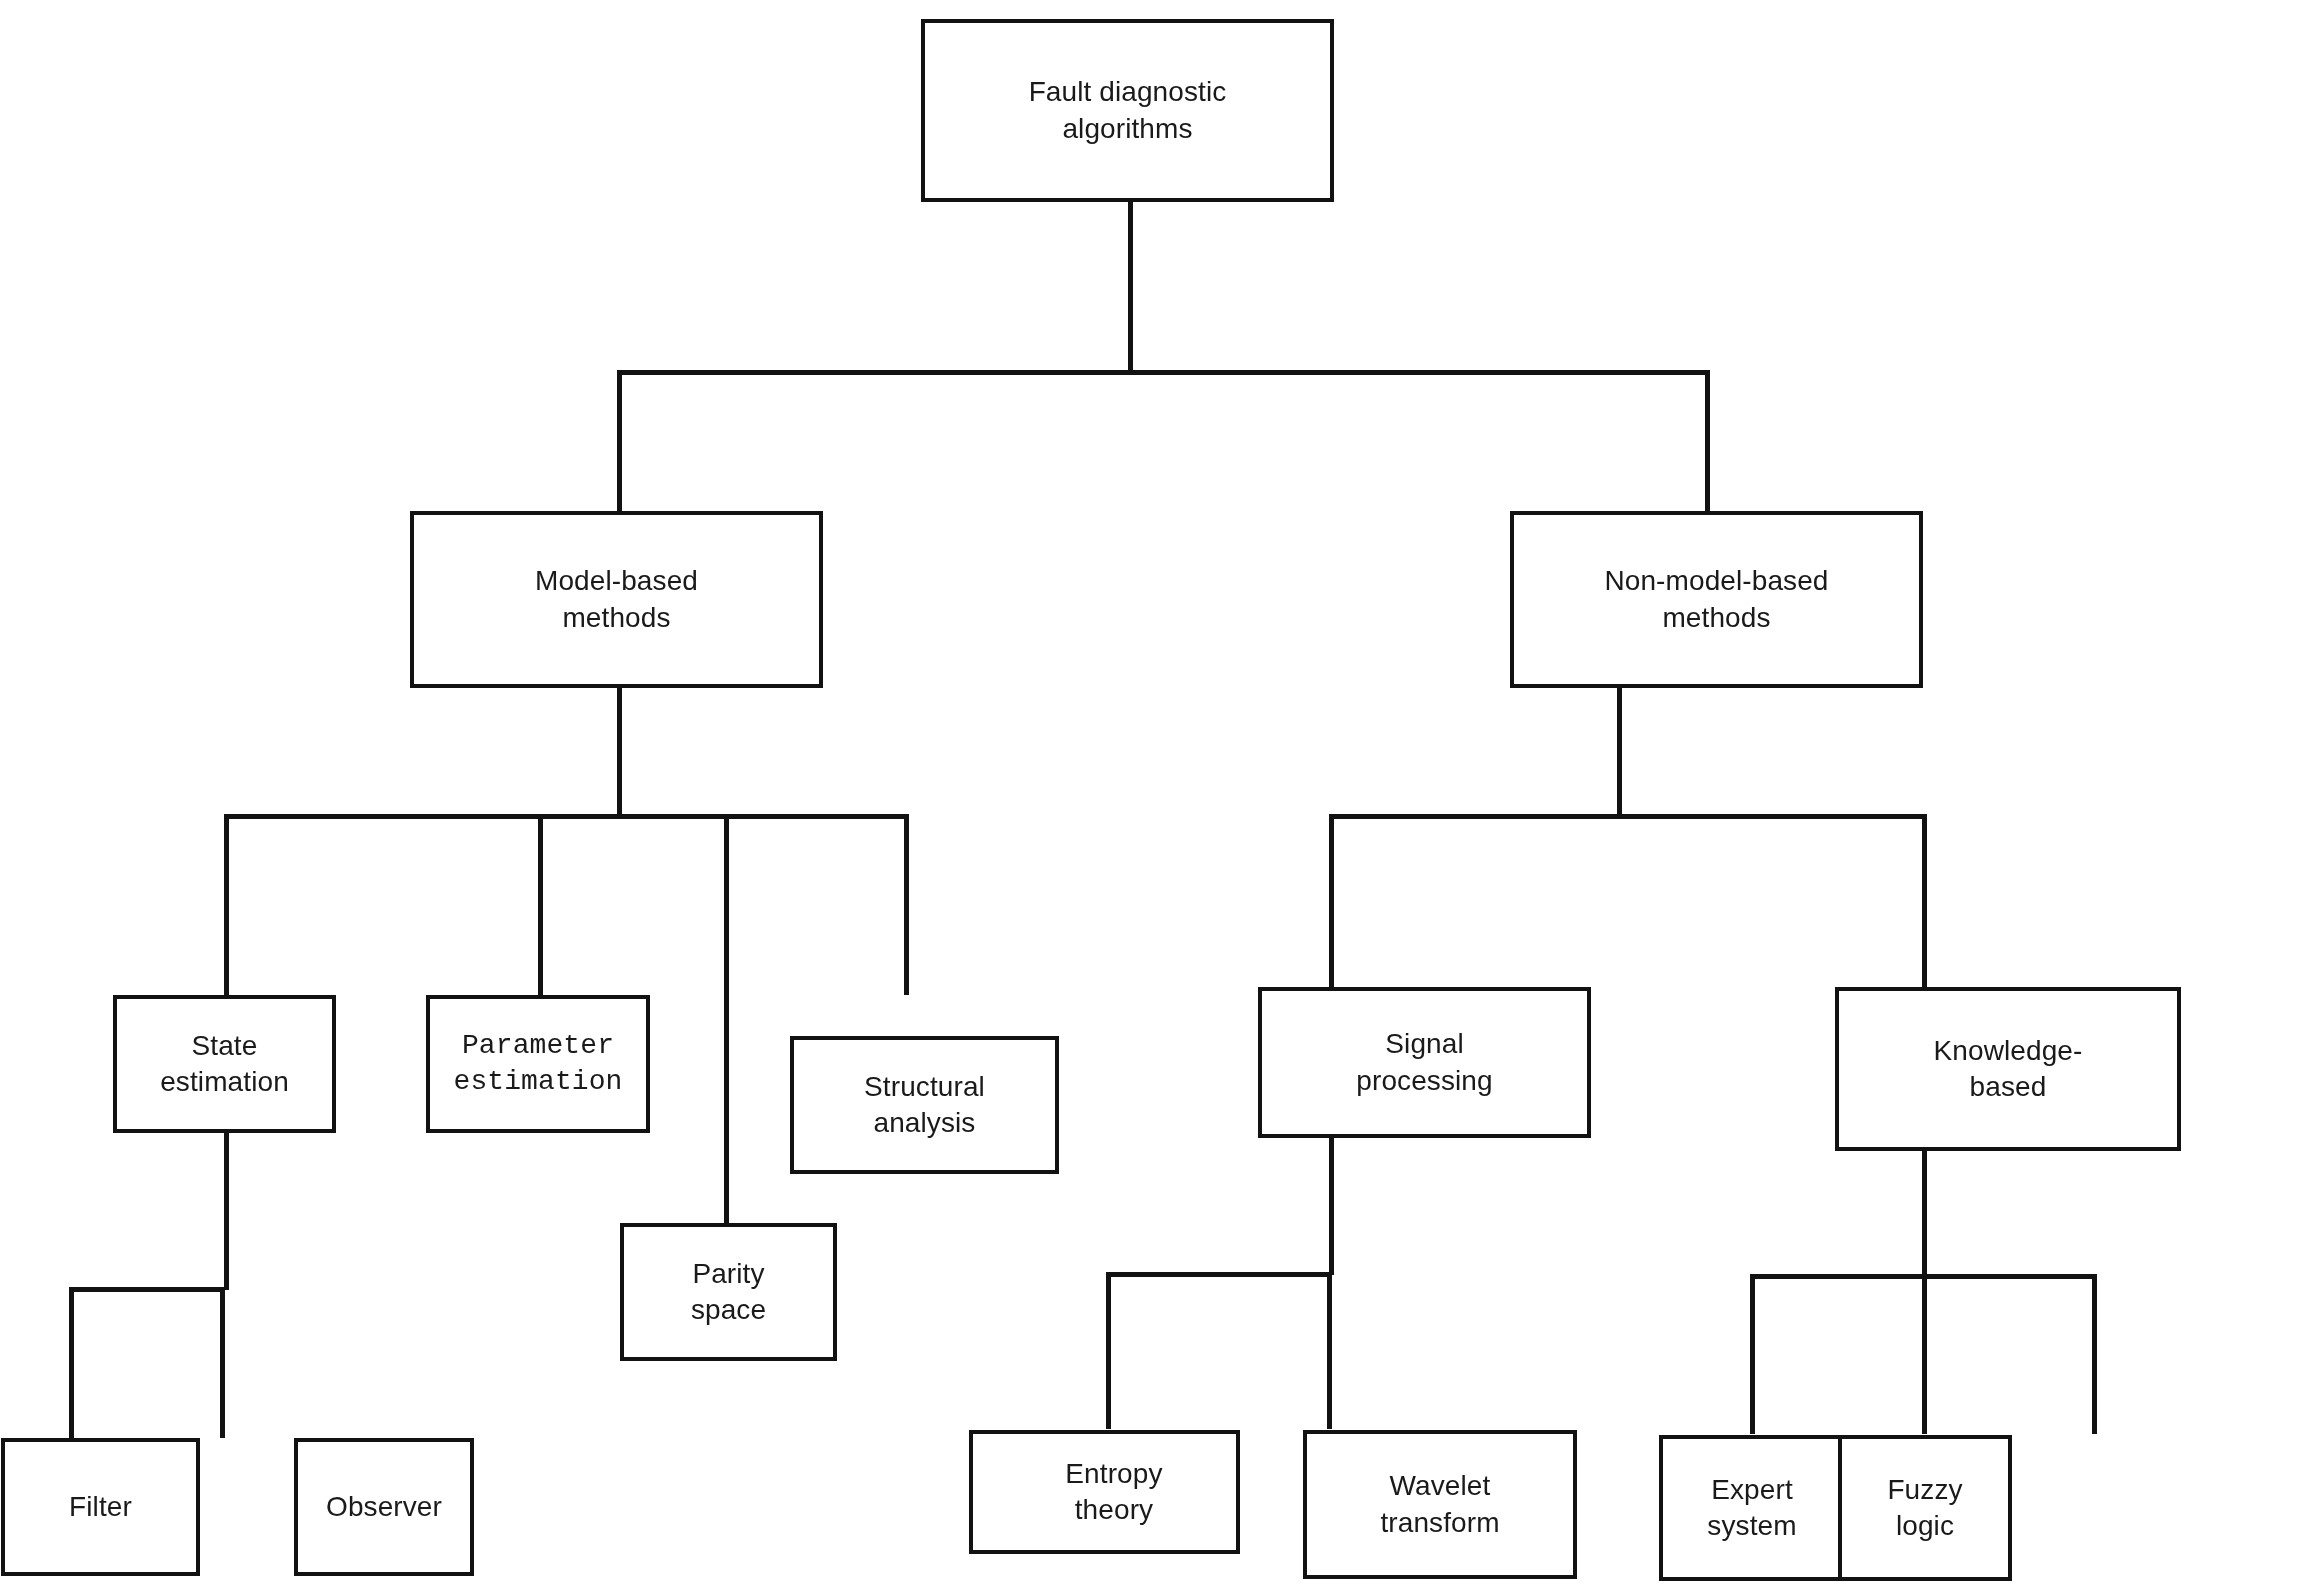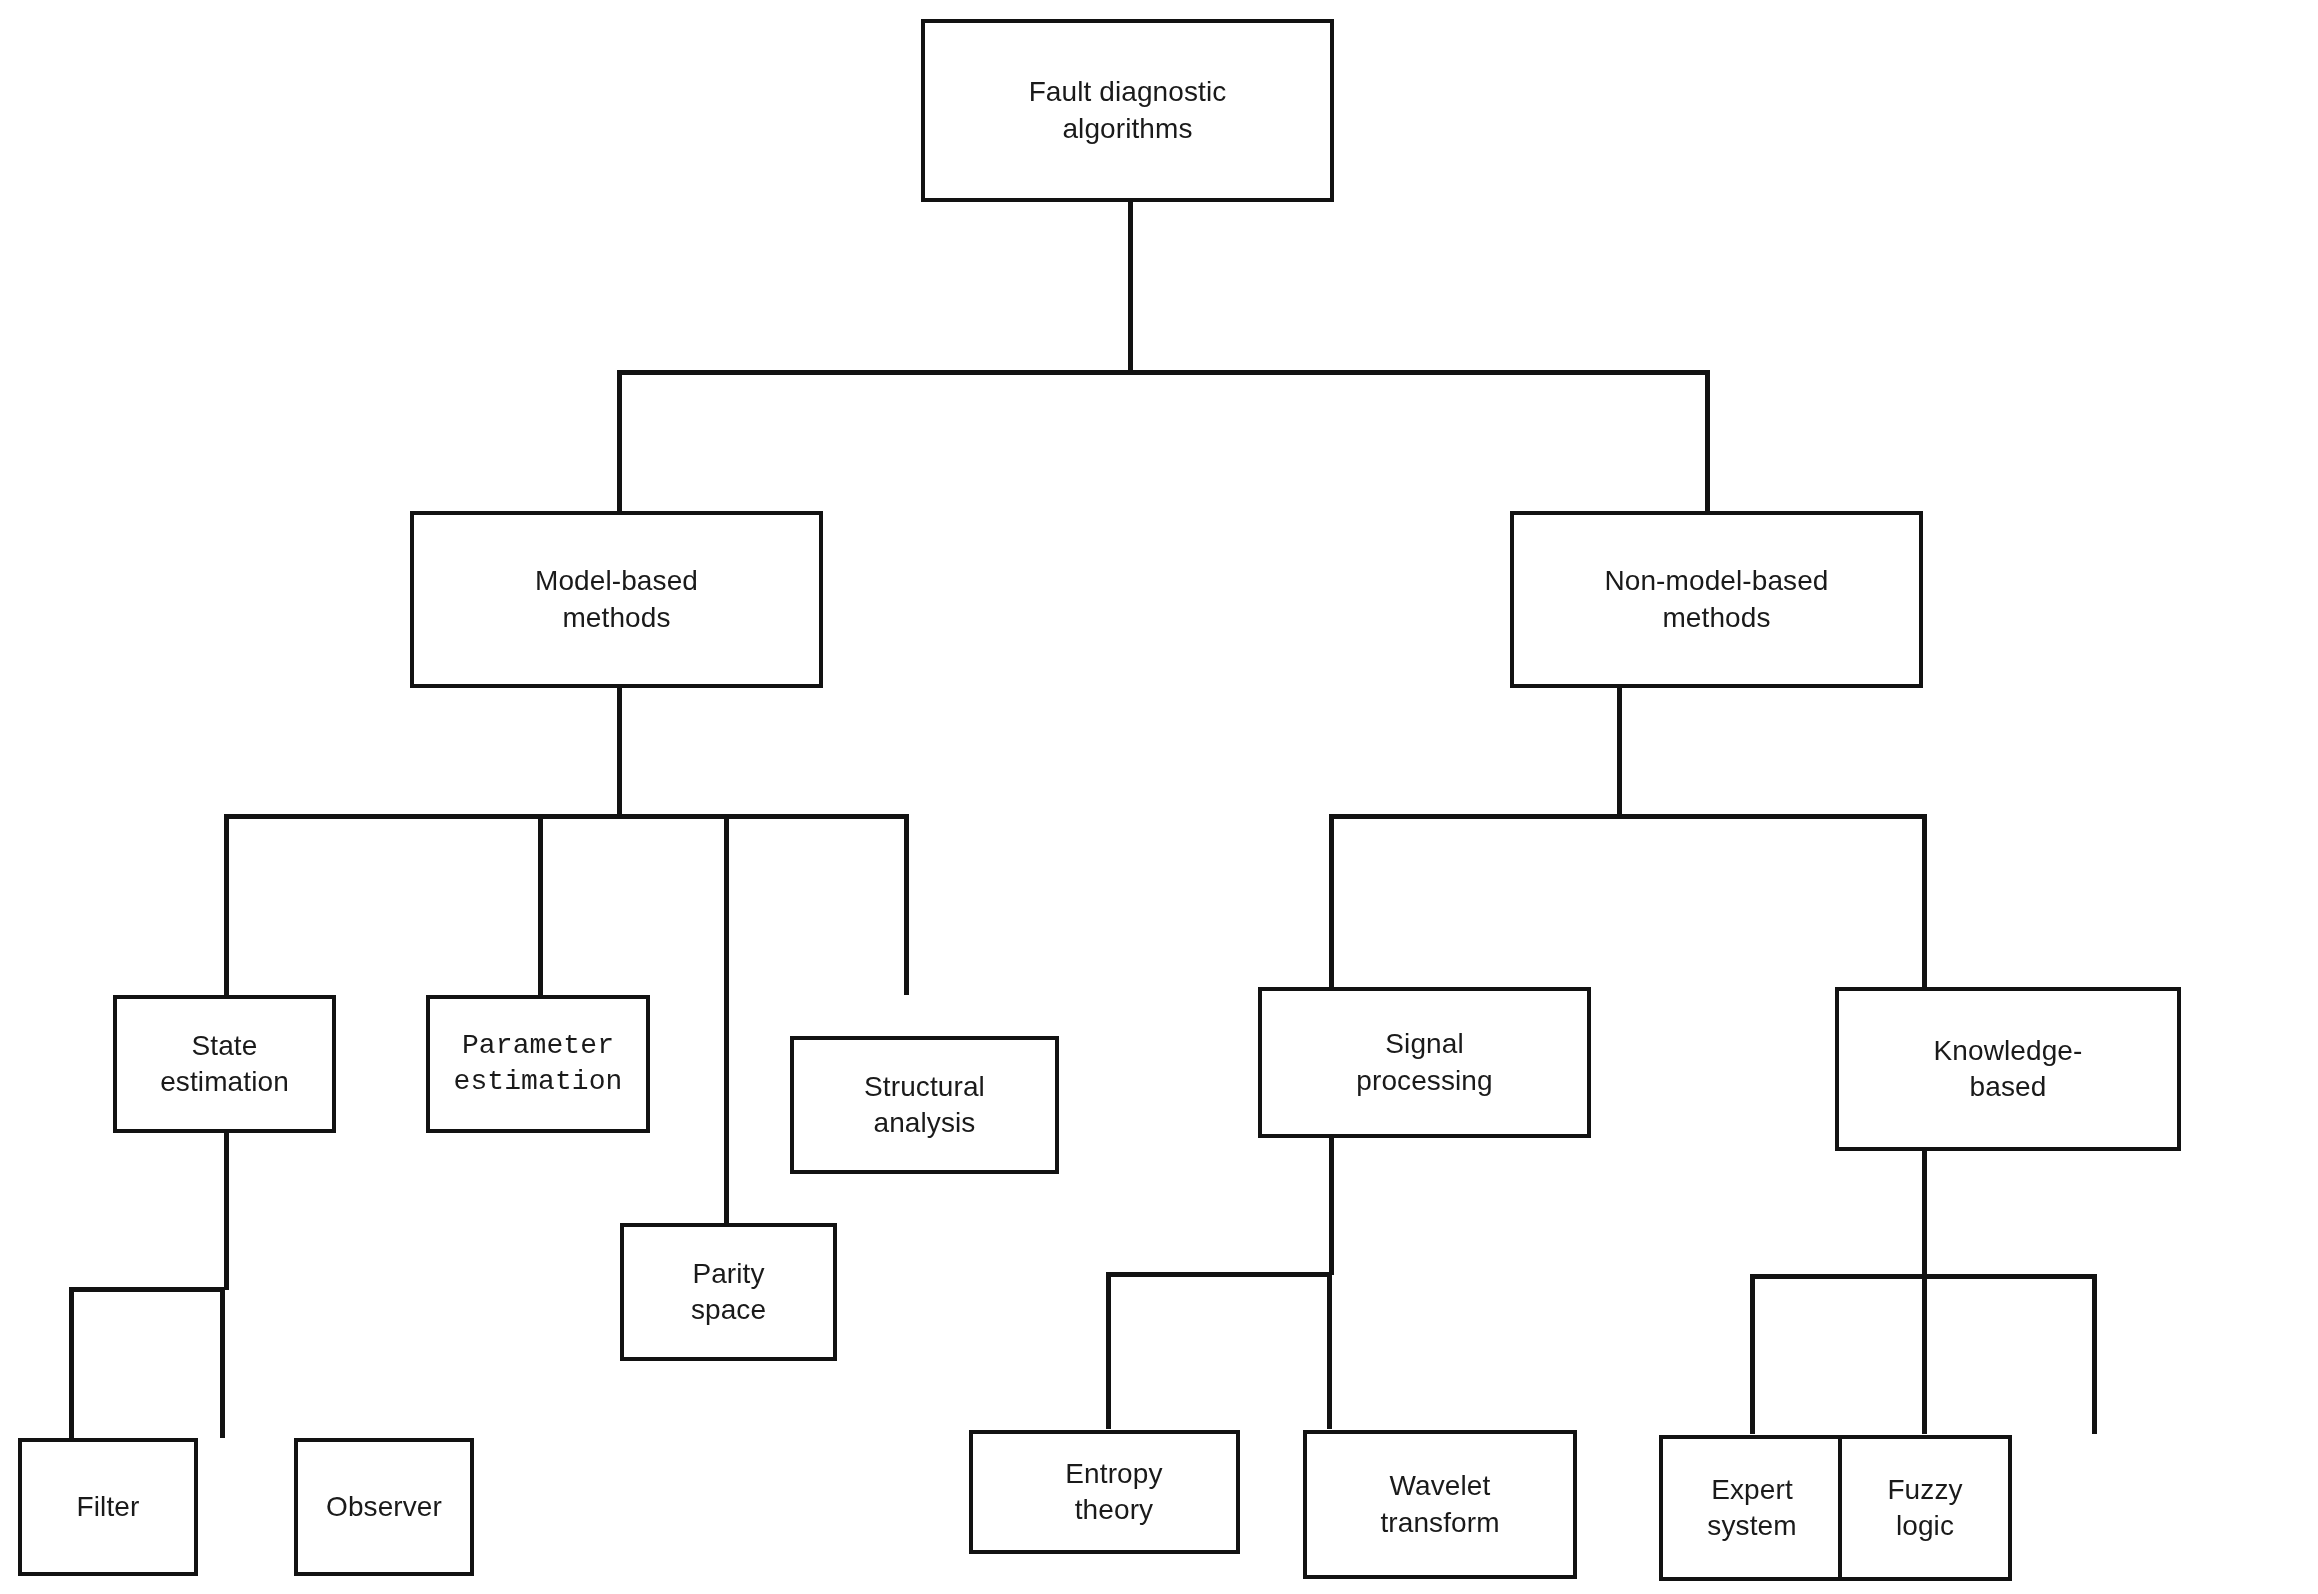--- a/index.html
+++ b/index.html
@@ -93,21 +93,21 @@
 
   <div class="node" style="left:426px; top:995px; width:224px; height:138px;font-family:Liberation Mono, monospace;">Parameter
 estimation</div>
 
   <div class="node" style="left:790px; top:995px; width:269px; height:138px;margin-top:41px;">Structural
 analysis</div>
 
   <div class="node" style="left:620px; top:1223px; width:217px; height:138px;">Parity
 space</div>
 
-  <div class="node" style="left:18px; top:1438px; width:180px; height:138px;">Filter</div>
+  <div class="node" style="left:1px; top:1438px; width:199px; height:138px;">Filter</div>
 
   <div class="node" style="left:294px; top:1438px; width:180px; height:138px;">Observer</div>
 
   <div class="node" style="left:1258px; top:987px; width:333px; height:151px;">Signal
 processing</div>
 
   <div class="node" style="left:1835px; top:987px; width:346px; height:164px;">Knowledge-
 based</div>
 
   <div class="node" style="left:969px; top:1430px; width:271px; height:124px;padding-left:24px;">Entropy

